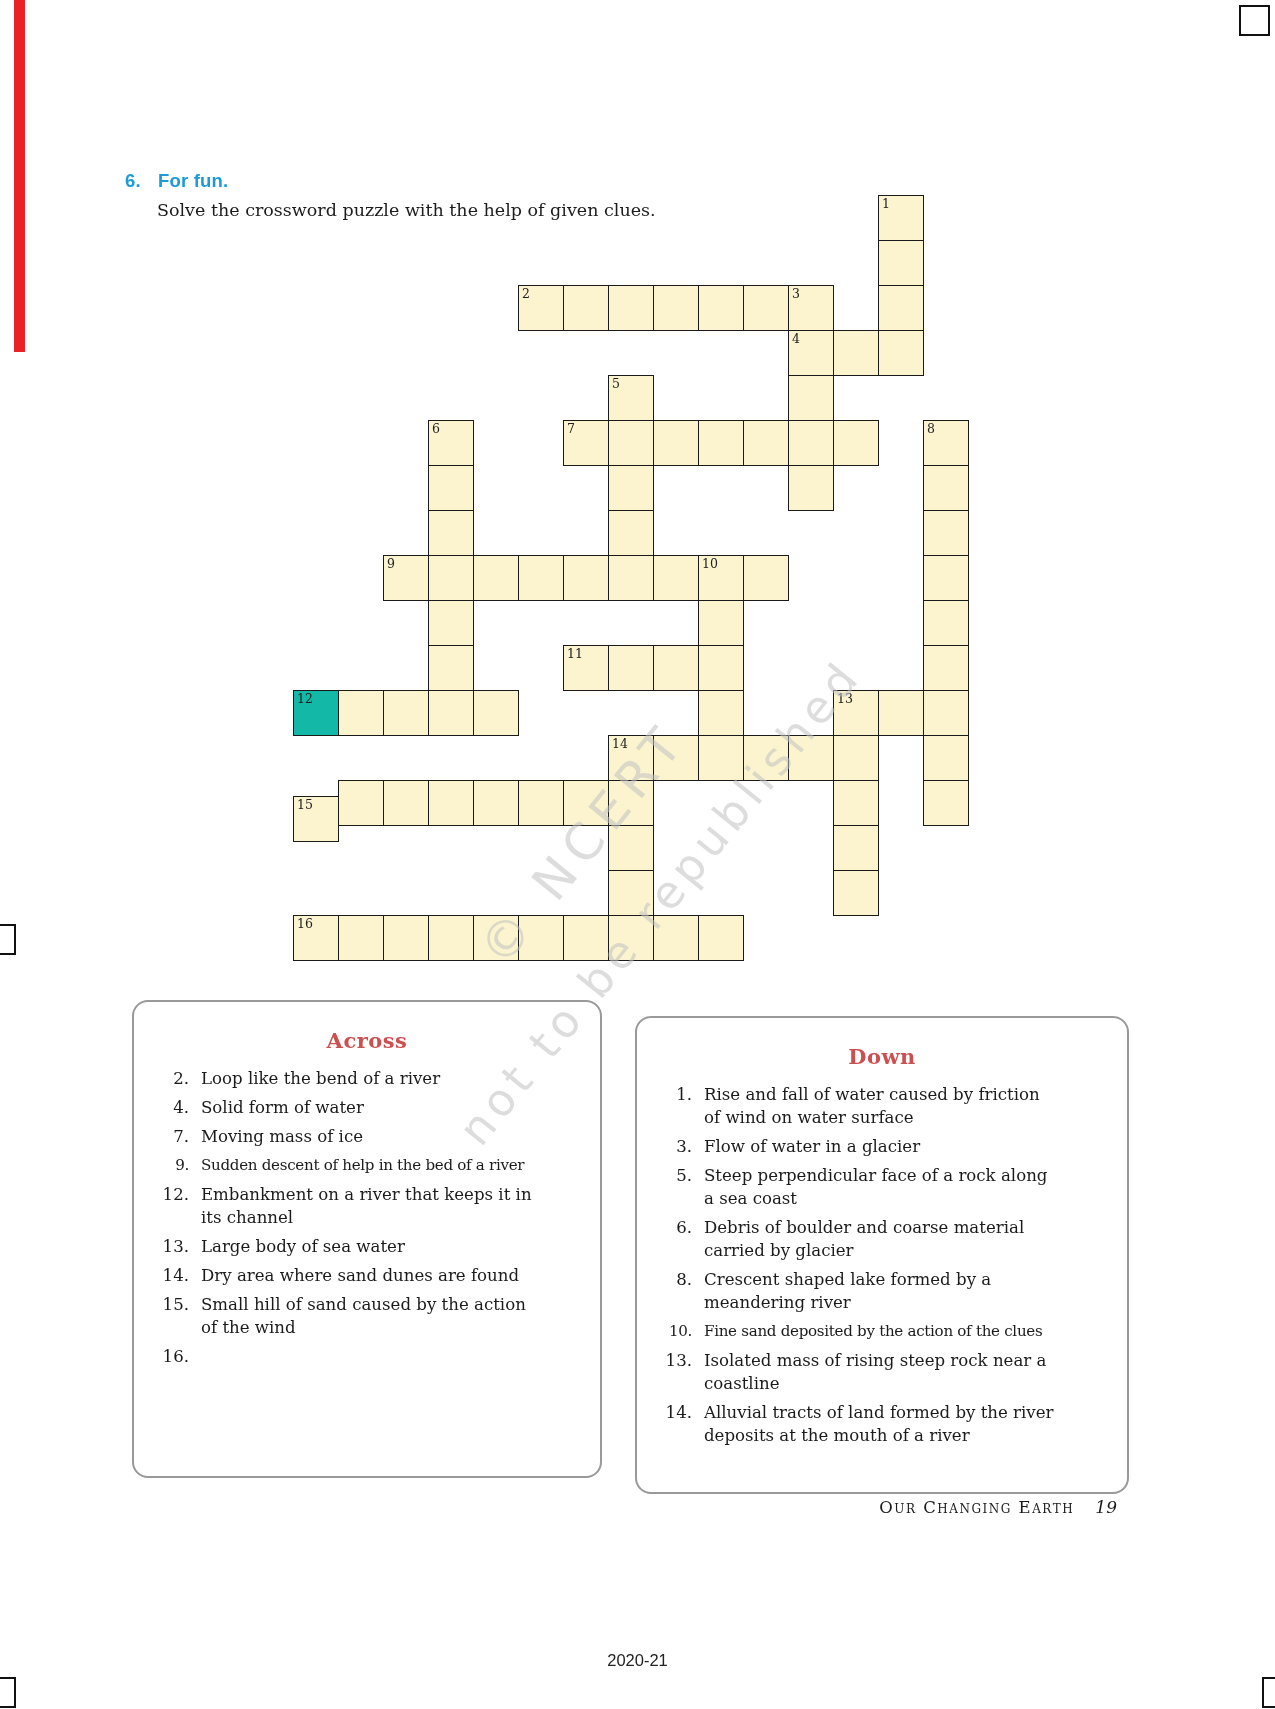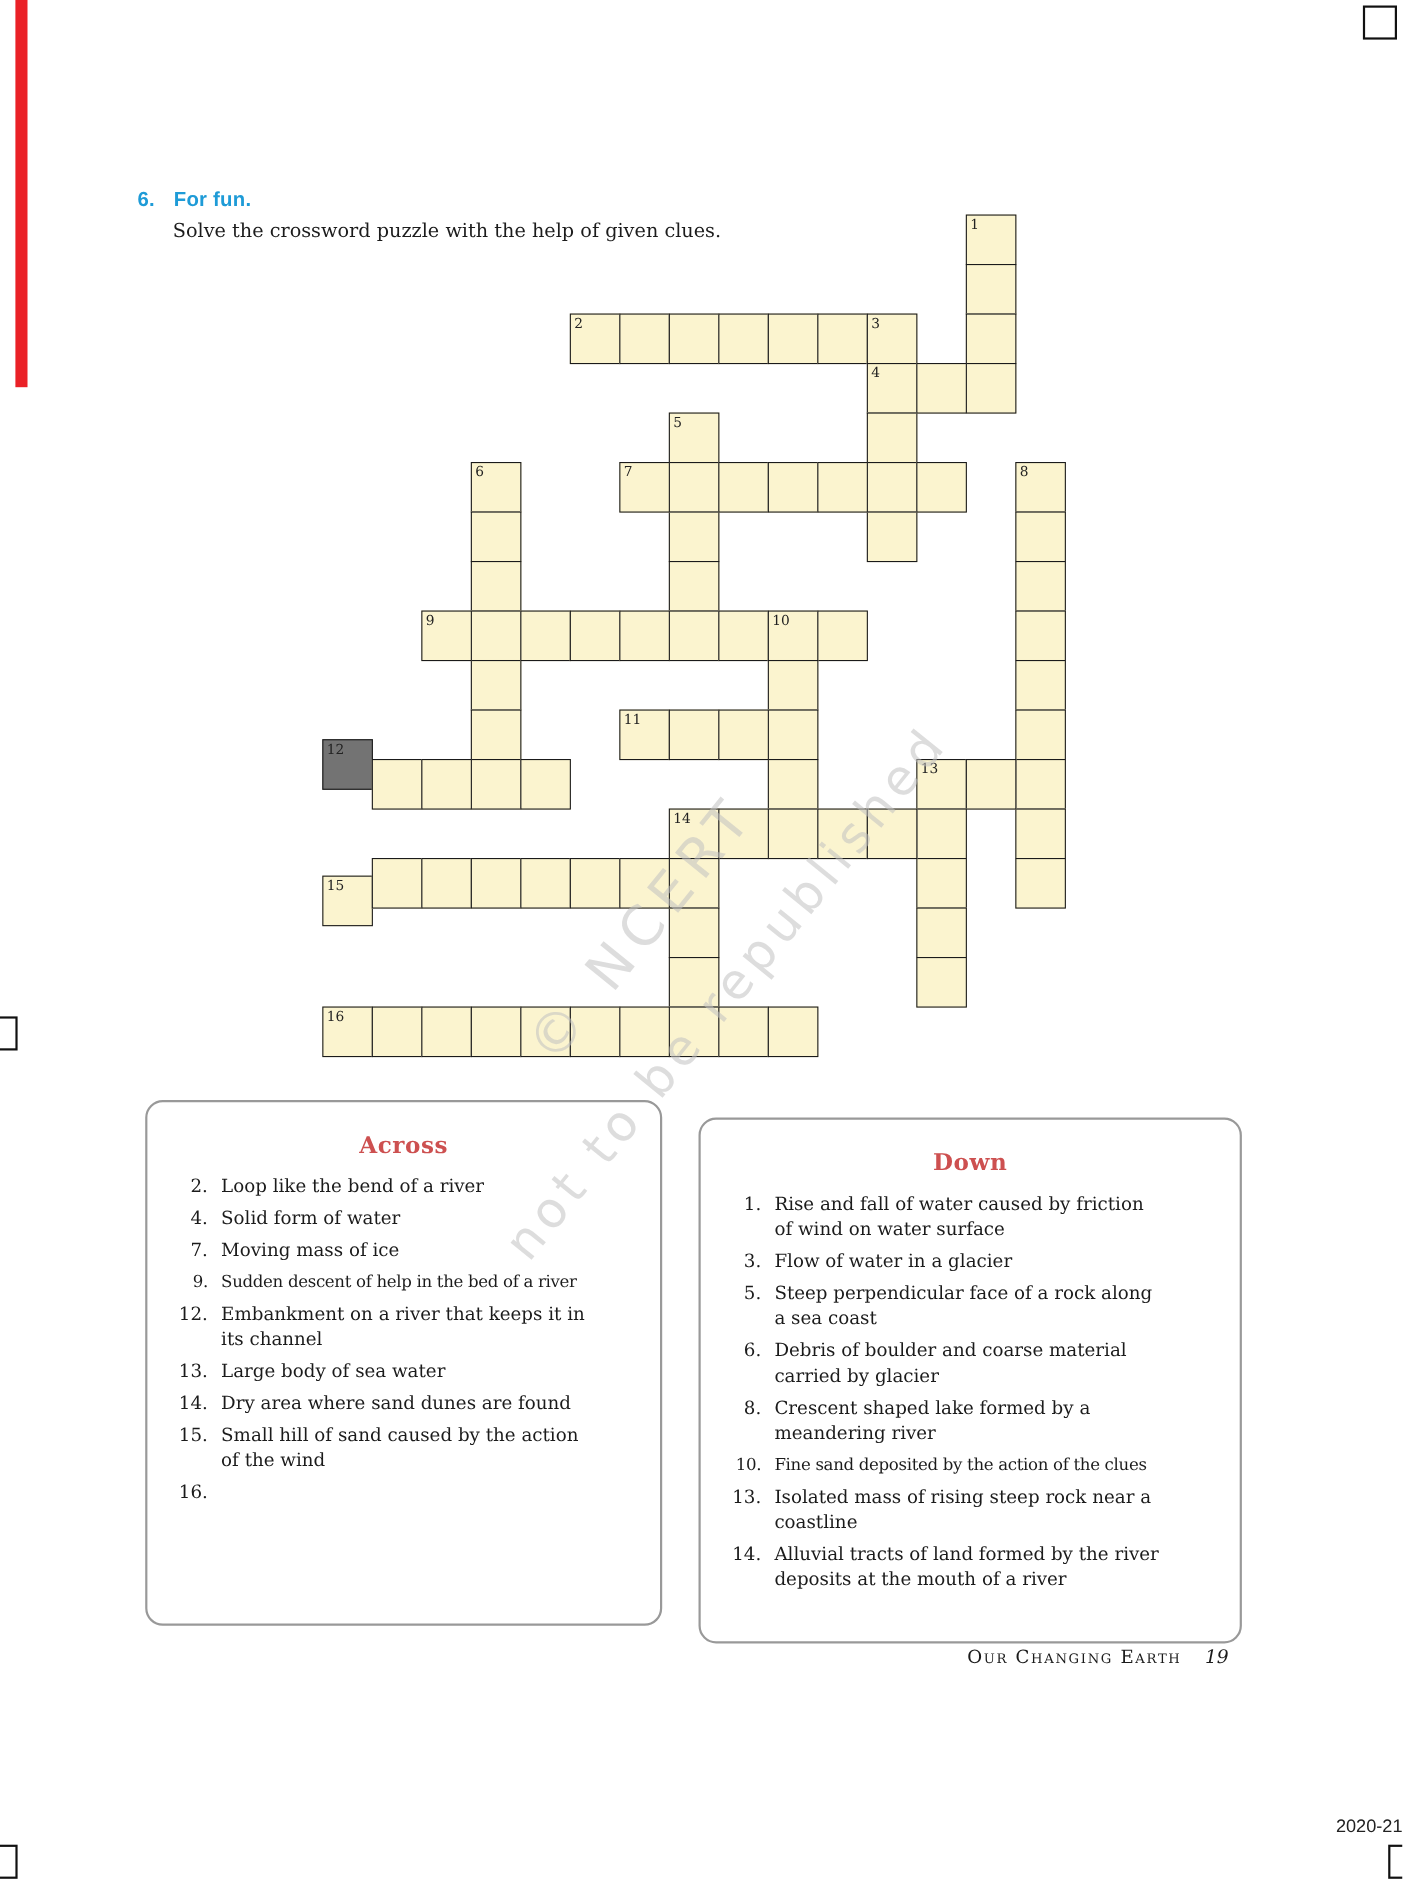--- a/index.html
+++ b/index.html
@@ -40,21 +40,21 @@
   .clue-list{margin:0;padding:0 14px 0 18px;list-style:none;}
   .clue-item{display:flex;margin-bottom:6px;font-size:16.6px;line-height:23px;}
   .clue-item .cnum{width:37px;min-width:37px;text-align:right;margin-right:12px;}
   .clue-item .ctext{white-space:pre-line;text-align:justify;}
   .clue-item.condensed{font-size:15.1px;letter-spacing:-.3px;}
 
   
   .footer-right{position:absolute;top:1497px;right:158px;font-size:16.5px;white-space:nowrap;}
   .footer-right .book{font-variant:small-caps;letter-spacing:1.5px;}
   .footer-right .pageno{font-style:italic;margin-left:16px;font-size:17px;}
-  .footer-center{position:absolute;left:0;right:0;top:1651px;text-align:right;
+  .footer-center{position:absolute;left:0;right:0;top:1651px;text-align:center;
                  font-family:"Liberation Sans",sans-serif;font-size:16.5px;color:#222;}
 </style>
 </head>
 <body>
 
 <div id="page">
 
   <div class="edge-bar" style="background: rgb(234, 33, 39);"></div>
 
   <div class="reg-mark" style="left:1239px;top:5px;"></div>
@@ -141,21 +141,21 @@
       <div class="cell" style="left: 450px; top: 360px; background: rgb(251, 244, 207);"></div>
       <div class="cell" style="left: 405px; top: 405px; background: rgb(251, 244, 207);"></div>
       <div class="cell" style="left: 405px; top: 450px; background: rgb(251, 244, 207);"></div>
       <div class="cell" style="left: 405px; top: 495px; background: rgb(251, 244, 207);"></div>
       <div class="cell" style="left: 405px; top: 540px; background: rgb(251, 244, 207);"></div>
       <div class="cell" style="left: 270px; top: 450px; background: rgb(251, 244, 207);">
         <span class="lbl">11</span>
       </div>
       <div class="cell" style="left: 315px; top: 450px; background: rgb(251, 244, 207);"></div>
       <div class="cell" style="left: 360px; top: 450px; background: rgb(251, 244, 207);"></div>
-      <div class="cell" style="left: 0px; top: 477px; background: #737373;">
+      <div class="cell" style="left: 0px; top: 495px; background: #14b8a6;">
         <span class="lbl">12</span>
       </div>
       <div class="cell" style="left: 45px; top: 495px; background: rgb(251, 244, 207);"></div>
       <div class="cell" style="left: 90px; top: 495px; background: rgb(251, 244, 207);"></div>
       <div class="cell" style="left: 180px; top: 495px; background: rgb(251, 244, 207);"></div>
       <div class="cell" style="left: 540px; top: 495px; background: rgb(251, 244, 207);">
         <span class="lbl">13</span>
       </div>
       <div class="cell" style="left: 585px; top: 495px; background: rgb(251, 244, 207);"></div>
       <div class="cell" style="left: 540px; top: 540px; background: rgb(251, 244, 207);"></div>

